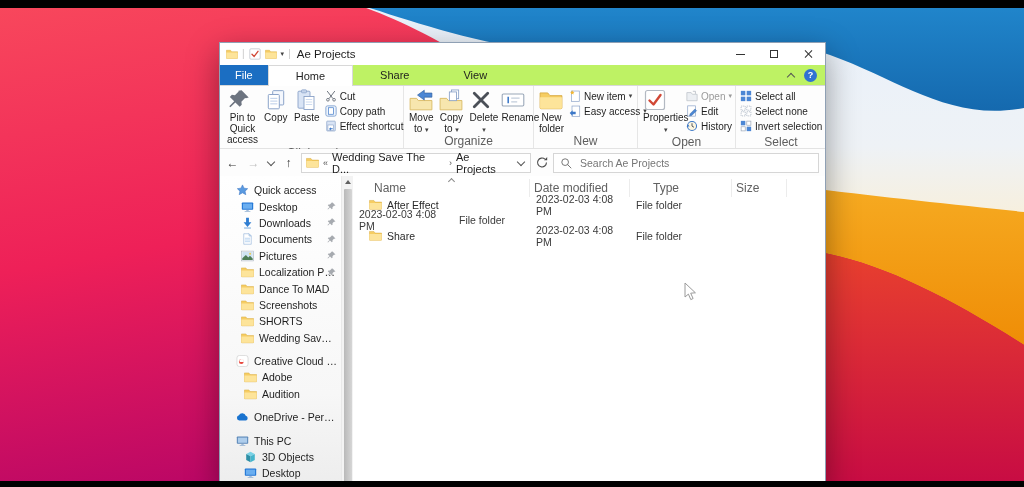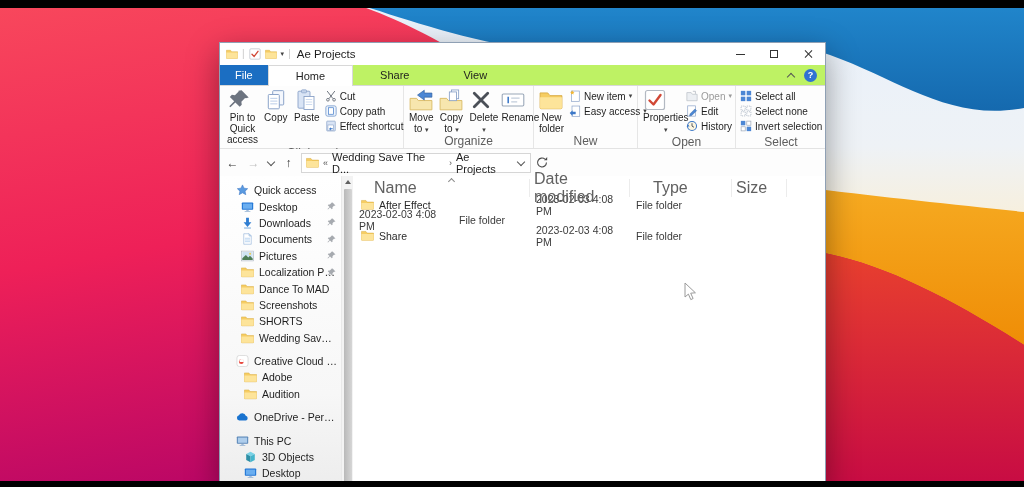--- a/index.html
+++ b/index.html
@@ -75,30 +75,30 @@
   .srow.lvl1b{padding-left:24px;}
   .srow.gap{margin-top:7px;}
   .srow .ic{width:13px;height:12px;flex:0 0 auto;}
   .srow .pin{position:absolute;right:5px;width:9px;height:9px;opacity:.75;}
   .slabel{overflow:hidden;text-overflow:ellipsis;}
   .sscroll{width:12px;background:#f3f3f3;border-left:1px solid #e9e9e9;position:relative;}
   .sarrow{position:absolute;top:4px;left:3px;width:0;height:0;border-left:3px solid transparent;border-right:3px solid transparent;border-bottom:4px solid #606060;}
   .sthumb{position:absolute;top:13px;bottom:4px;left:1.5px;width:8px;background:linear-gradient(90deg,#b9b9b9,#d6d6d6);border-radius:1px;}
 
   .main{flex:1;background:#fff;position:relative;padding-top:3px;}
-  .lheader{display:flex;height:18px;align-items:center;font-size:16px;color:#616161;position:relative;}
+  .lheader{display:flex;height:18px;align-items:center;font-size:12px;color:#616161;position:relative;}
   .hcell{height:100%;display:flex;align-items:center;border-right:1px solid #ececec;padding-left:2px;cursor:default;position:relative;}
   .hc-name{width:177px;padding-left:21px;}
   .hc-date{width:100px;padding-left:4px;}
   .hc-type{width:83px;padding-left:4px;margin-left:19px;}
   .hc-size{width:55px;padding-left:4px;}
   .sortcaret{position:absolute;left:96px;top:0px;width:5px;height:5px;border-left:1px solid #8a8a8a;border-top:1px solid #8a8a8a;transform:rotate(45deg);}
   .frow{display:flex;height:15.5px;align-items:center;font-size:10.5px;color:#2a2a2a;cursor:default;}
   .fc{display:flex;align-items:center;}
-  .fc-name{width:177px;padding-left:8px;gap:5px;}
+  .fc-name{width:177px;padding-left:16px;gap:5px;}
   .fc-name .ic{width:13px;height:11px;}
   .fc-date{width:100px;padding-left:6px;color:#3b3b3b;}
   .fc-type{width:83px;padding-left:6px;color:#3b3b3b;}
   .fc-size{width:55px;padding-left:6px;}
 
   .cursor{position:absolute;left:684px;top:282px;z-index:30;pointer-events:none;}
   .hidden-defs{position:absolute;width:0;height:0;overflow:hidden;}
 </style>
 </head>
 <body>
@@ -508,20 +508,26 @@
           </svg>
         <span class="sep">«</span>
         <span>Wedding Save The D...</span>
         <span class="sep">›</span>
         <span>Ae Projects</span>
         <span class="nav-chev chev"></span>
       </div>
       <svg class="ic12 refbtn" style="width:14px;height:13px">
           <use href="#sym-refresh"></use>
         </svg>
+      <div class="searchbox">
+        <svg class="ic12">
+            <use href="#sym-magnifier"></use>
+          </svg>
+        <input type="text" placeholder="Search Ae Projects" style="">
+      </div>
     </div>
 
     <div class="content">
       <div class="sidebar">
         <div class="srow">
           <svg class="ic">
               <use href="#sym-star"></use>
             </svg>
           <span class="slabel">Quick access</span>
         </div>

